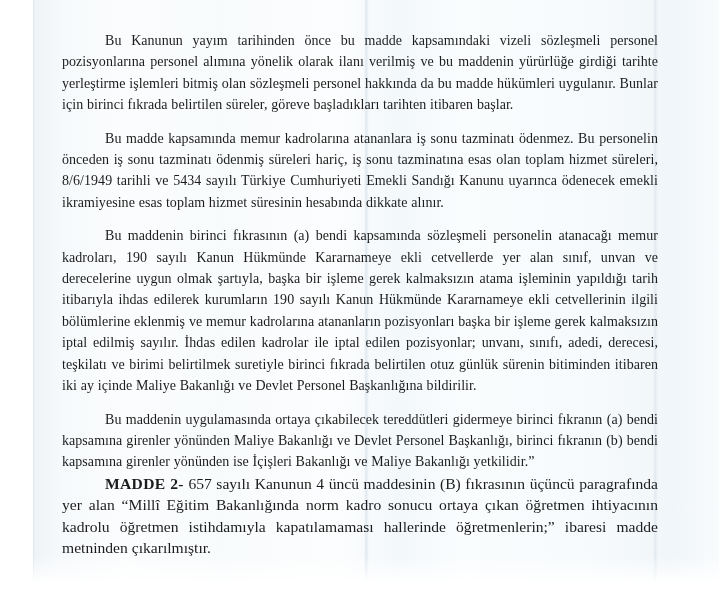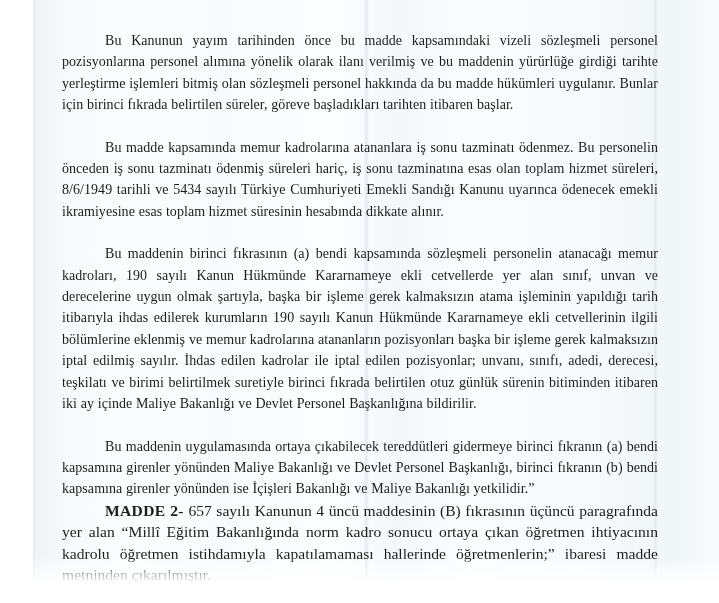--- a/index.html
+++ b/index.html
@@ -75,21 +75,21 @@
     margin: 0 0 0 0;
     text-align: justify;
     text-indent: 43px;
     font-size: 14px;
     line-height: 21.4px;
     color: #1c1c1c;
     letter-spacing: 0.05px;
     word-spacing: 0.2px;
   }
   p.par-gap {
-    margin-top: 21px;
+    margin-top: 12px;
   }
   p.madde-par {
     margin: 0;
     text-align: justify;
     text-indent: 43px;
     font-size: 15.6px;
     line-height: 21.4px;
     color: #1c1c1c;
   }
   .madde-label {

